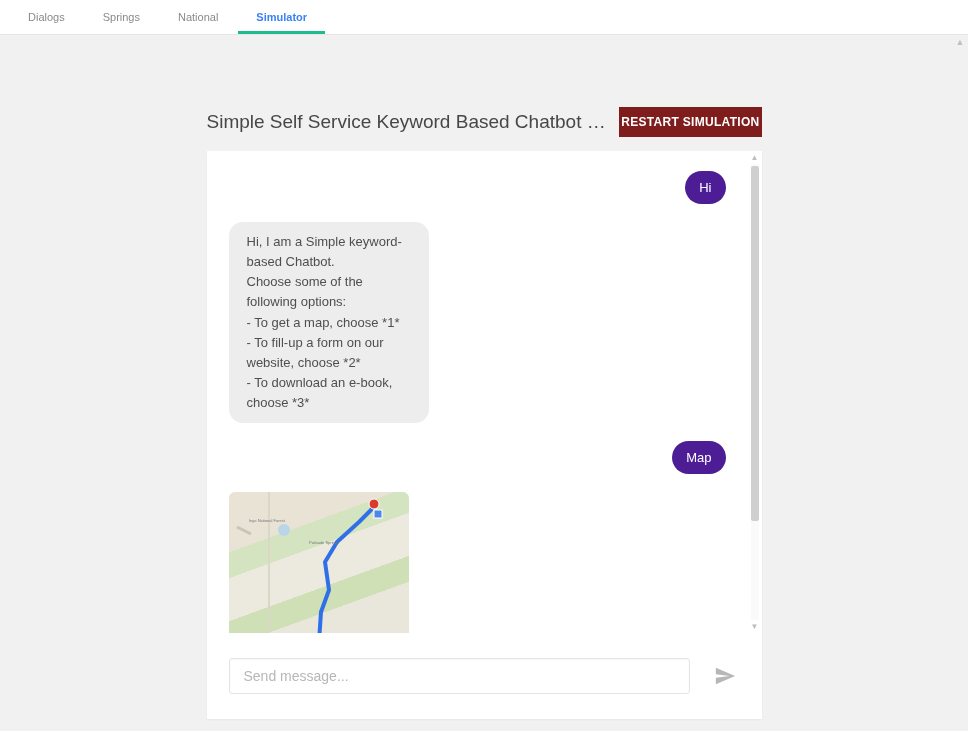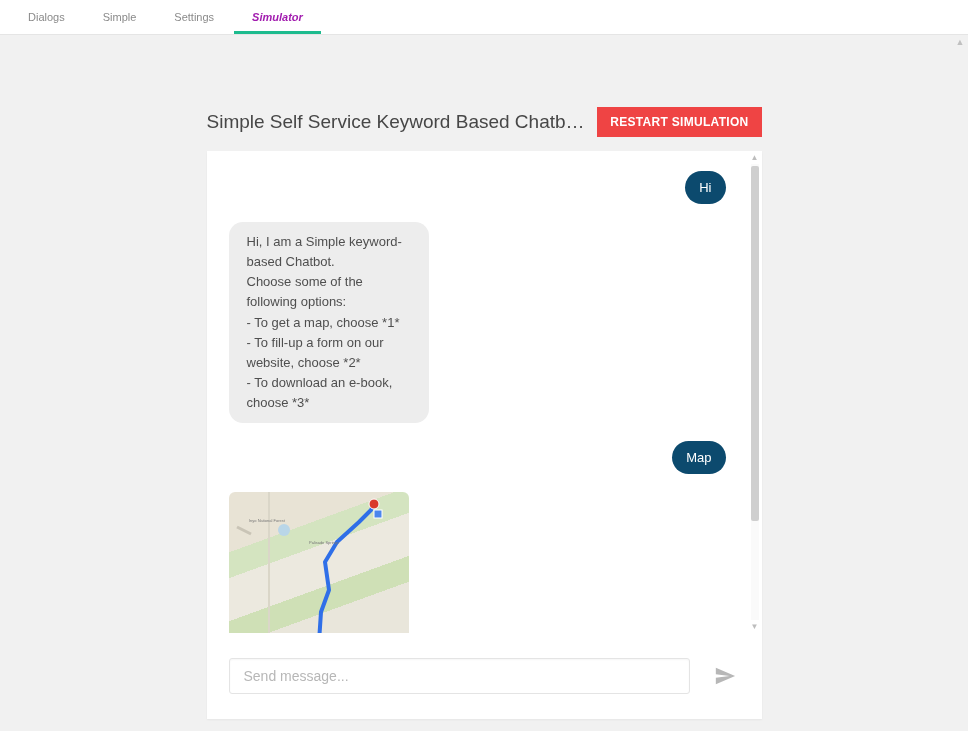--- a/index.html
+++ b/index.html
@@ -13,24 +13,23 @@
   }
   .tab {
     padding: 8px 18px 8px 18px;
     font-size: 11px;
     color: #8a8a8a;
     cursor: pointer;
     border-bottom: 3px solid transparent;
     margin-right: 2px;
   }
   .tab.active {
-    color: #a21caf;
+    color: #3b82f6;
     font-weight: 600;
     border-bottom: 3px solid #1dbb8e;
-    font-style: italic;
   }
   .page-body {
     height: 696px;
     background: #f1f1f1;
     position: relative;
     overflow: hidden;
   }
   .page-scrollbar {
     position: absolute;
     right: 0; top: 0;
@@ -54,25 +53,25 @@
   .page-title {
     font-size: 19px;
     color: #474747;
     font-weight: 400;
     white-space: nowrap;
     overflow: hidden;
     text-overflow: ellipsis;
     flex: 1;
   }
   .restart-btn {
-    background: #ef4444;
+    background: #7f1d1d;
     color: #fff;
     border: none;
     height: 30px;
-    padding: 0 13px;
+    padding: 0 2px;
     font-size: 12px;
     font-weight: 700;
     letter-spacing: 0.3px;
     cursor: pointer;
   }
   .chat-shell {
     width: 555px;
     background: #fff;
     box-shadow: 0 1px 2px rgba(0,0,0,0.05);
     display: flex;
@@ -89,21 +88,21 @@
     flex: 1;
     padding: 20px 22px 10px 22px;
     overflow: hidden;
     display: flex;
     flex-direction: column;
     gap: 18px;
   }
   .row-user { display:flex; justify-content:flex-end; }
   .row-bot  { display:flex; justify-content:flex-start; }
   .bubble-user {
-    background: #0c4a6e;
+    background: #4c1d95;
     color: #fff;
     padding: 9px 14px;
     border-radius: 18px;
     font-size: 13px;
     max-width: 280px;
   }
   .bubble-bot {
     background: #ededed;
     color: #4f4f4f;
     padding: 10px 18px;
@@ -162,22 +161,22 @@
     display:flex; align-items:center; justify-content:center;
     color:#b7b7b7;
   }
   .send-btn svg { width:22px; height:22px; fill:#b7b7b7; }
 </style>
 </head>
 <body>
 
 <div class="tabs">
   <div class="tab">Dialogs</div>
-  <div class="tab">Simple</div>
-  <div class="tab">Settings</div>
+  <div class="tab">Springs</div>
+  <div class="tab">National</div>
   <div class="tab active">Simulator</div>
 </div>
 
 <div class="page-body">
 
   <div class="page-scrollbar">
     <div class="arrow">▲</div>
   </div>
 
   <div class="content-wrap">

